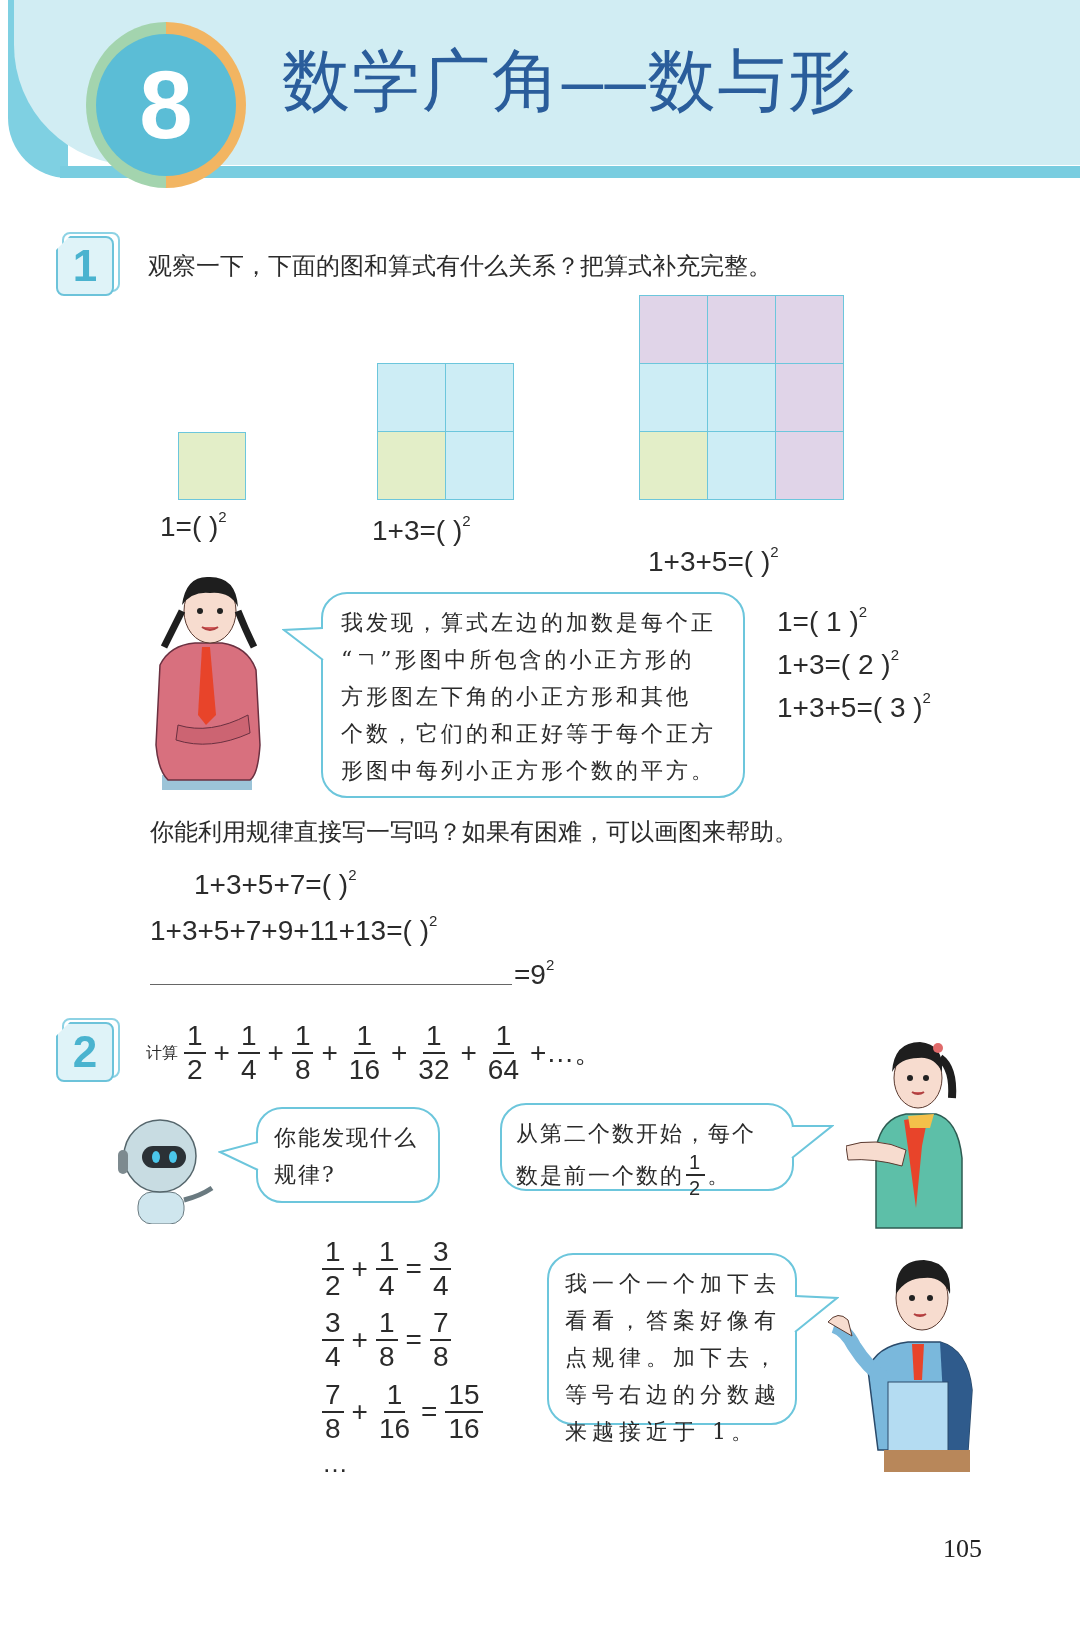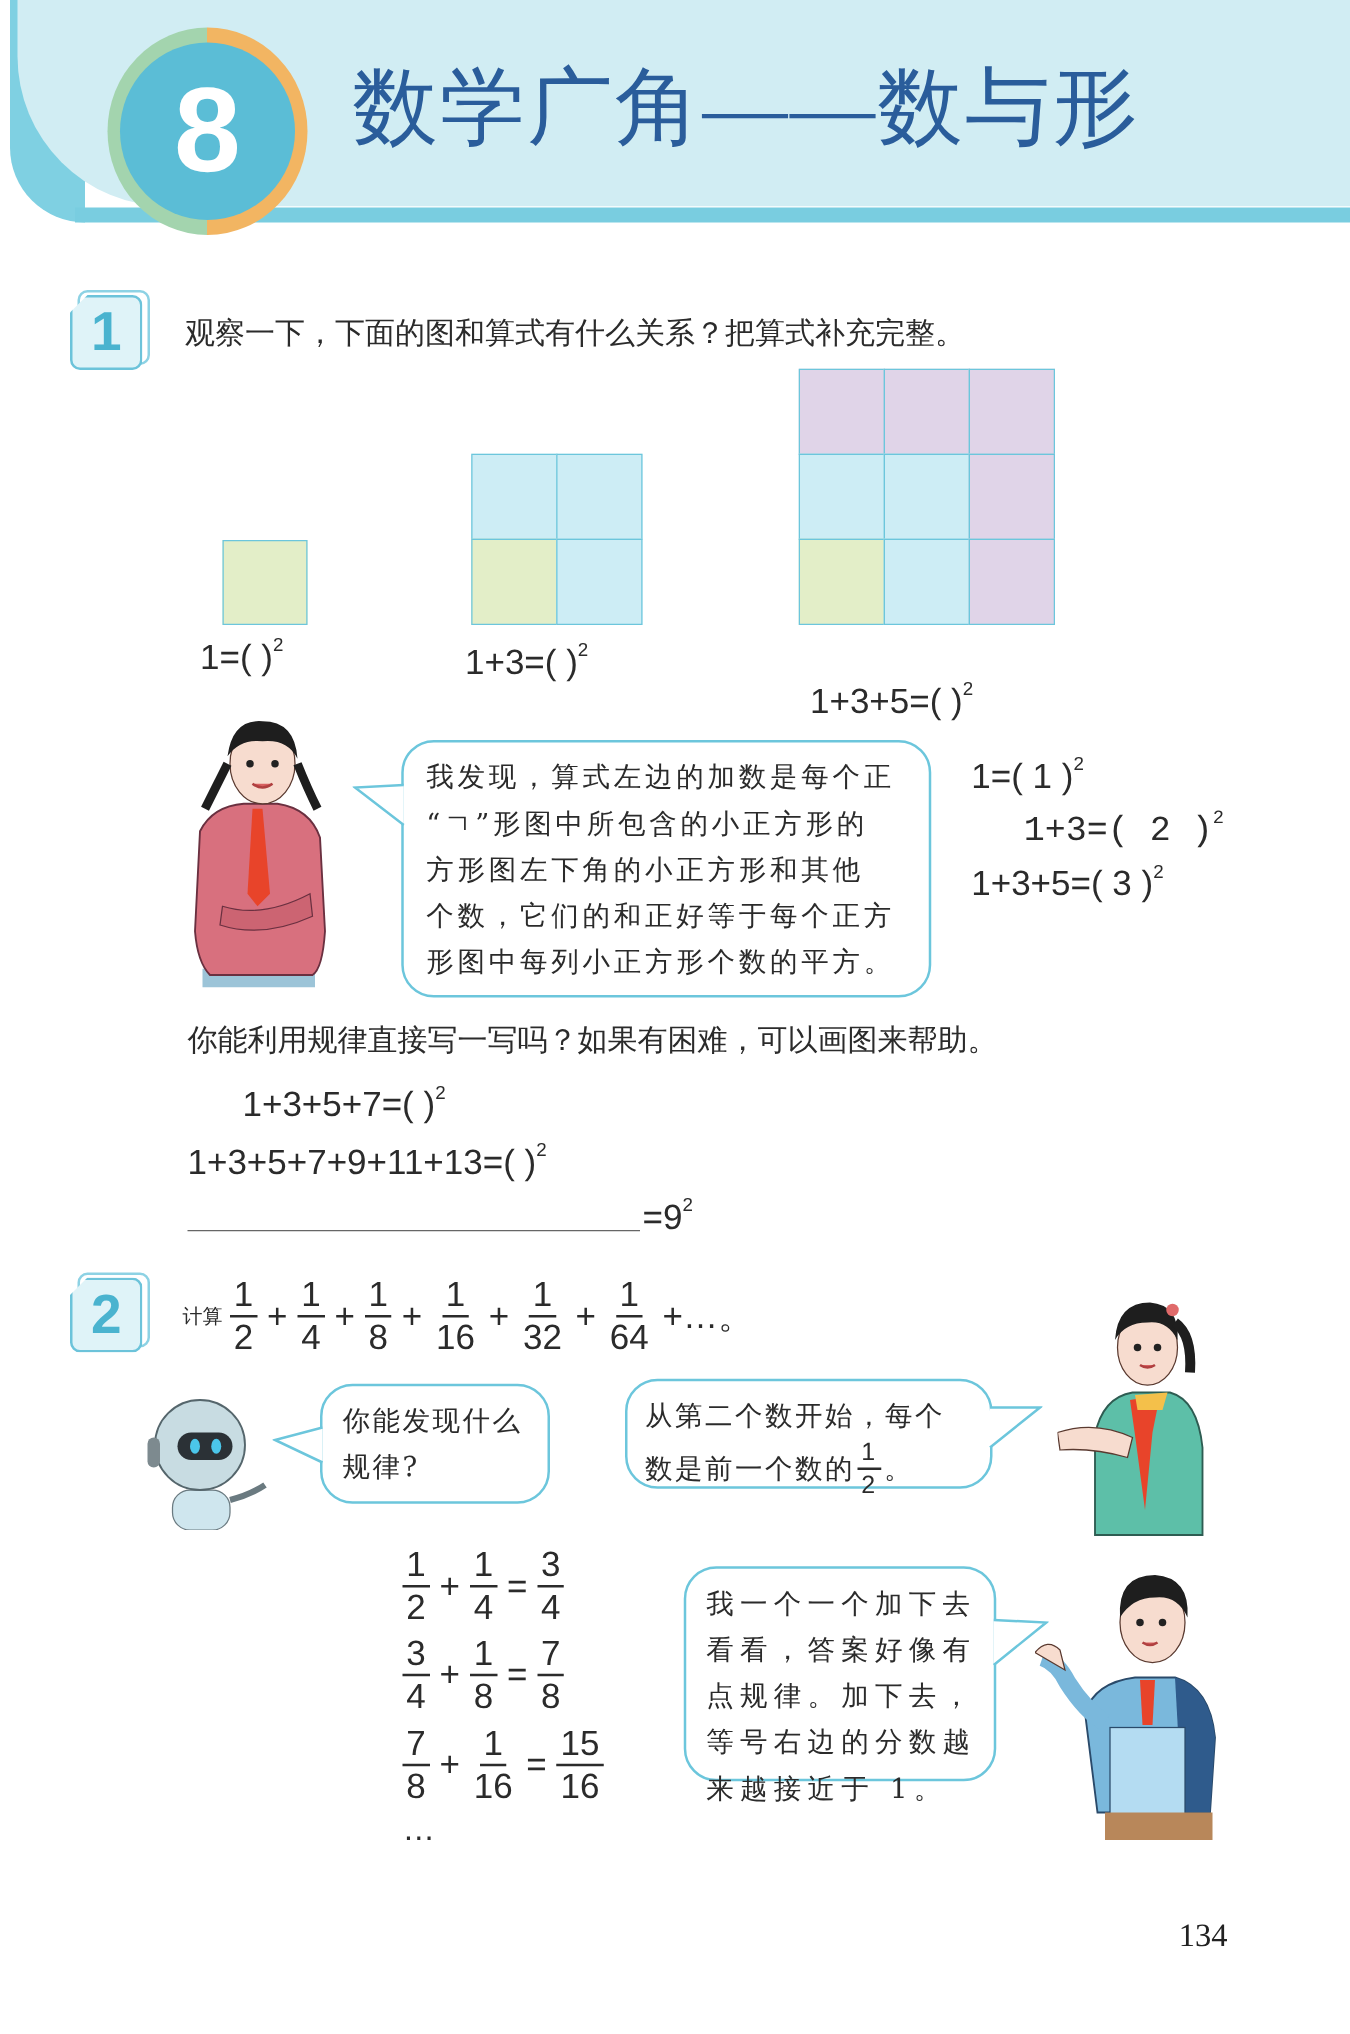--- a/index.html
+++ b/index.html
@@ -14,21 +14,21 @@
   .banner-stripe { position: absolute; left: 60px; top: 166px; width: 1020px; height: 12px; background: #79cde0; }
   .banner-curl { position: absolute; left: 8px; top: -40px; width: 60px; height: 218px;
     border-bottom-left-radius: 80px; background: #7fd0e2; z-index: 0; }
   .banner-bg { z-index: 1; }
   .chapter-disc { position: absolute; left: 86px; top: 22px; width: 160px; height: 166px; border-radius: 50%;
     background: linear-gradient(90deg, #a3d4ae 0 50%, #f2b562 50% 100%); z-index: 3; }
   .chapter-disc-inner { position: absolute; left: 10px; top: 12px; width: 140px; height: 142px; border-radius: 50%;
     background: #5bbdd6; display: flex; align-items: center; justify-content: center; }
   .chapter-num { color: #fff; font-family: "Liberation Sans", sans-serif; font-weight: bold; font-size: 96px; line-height: 1; }
   .chapter-title { position: absolute; left: 282px; top: 52px; z-index: 3; font-size: 68px; color: #2a5d9b;
-    font-family: Liberation Serif, serif; letter-spacing: 2px; line-height: 1; }
+    font-family: Liberation Mono, monospace; letter-spacing: 2px; line-height: 1; }
 
   
   .badge { position: absolute; width: 62px; height: 62px; }
   .badge-back { position: absolute; left: 6px; top: -4px; width: 58px; height: 60px; border: 2px solid #8dd2e4; border-radius: 8px; background: #fff; }
   .badge-front { position: absolute; left: 0; top: 0; width: 58px; height: 60px; border: 2px solid #6cc3da; background: #dff3f8;
     border-radius: 8px; clip-path: polygon(14px 0, 100% 0, 100% 100%, 0 100%, 0 14px); display: flex; align-items: center; justify-content: center; }
   .badge-num { font-family: "Liberation Sans", sans-serif; font-weight: bold; font-size: 44px; color: #4ab3cf; }
 
   .text { position: absolute; font-size: 24px; line-height: 1.2; white-space: nowrap; }
 
@@ -133,21 +133,21 @@
     <div>形图中每列小正方形个数的平方。</div>
   </div>
 </div>
 <svg class="tail" style="left:282px; top:624px;" width="44" height="40">
   <path d="M41 4 L2 6 L41 36" fill="#fff" stroke="#6cc6dc" stroke-width="2"></path>
 </svg>
 
 <div class="eq" style="left:777px; top:603px;">
   <span>1=( 1 )</span><sup>2</sup>
 </div>
-<div class="eq" style="left:819px; top:646px;font-family:Liberation Mono, monospace;">
+<div class="eq" style="left:777px; top:646px;">
   <span>1+3=( 2 )</span><sup>2</sup>
 </div>
 <div class="eq" style="left:777px; top:689px;">
   <span>1+3+5=( 3 )</span><sup>2</sup>
 </div>
 
 <div class="text" style="left:150px; top:818px;">你能利用规律直接写一写吗？如果有困难，可以画图来帮助。</div>
 
 <div class="eq" style="left:150px; top:866px;margin-left:44px;">
   <span>1+3+5+7=(      )</span><sup>2</sup>
@@ -325,13 +325,13 @@
   <path d="M6 76 Q18 80 26 96 Q40 118 56 128" stroke="#7ab8dc" stroke-width="14" fill="none"></path>
   <path d="M0 72 Q10 60 20 70 L24 86 Z" fill="#f7dccf" stroke="#5a3a30" stroke-width="1"></path>
   <rect x="56" y="200" width="86" height="22" fill="#b8875a"></rect>
   <ellipse cx="94" cy="48" rx="26" ry="32" fill="#f7dccf" stroke="#5a3a30" stroke-width="1"></ellipse>
   <path d="M68 44 Q66 10 96 10 Q124 12 122 44 Q114 26 96 28 Q78 28 68 44 Z" fill="#1e1e1e"></path>
   <circle cx="84" cy="48" r="3" fill="#222"></circle>
     <circle cx="102" cy="48" r="3" fill="#222"></circle>
   <path d="M86 64 Q92 68 98 64" stroke="#b04040" stroke-width="2" fill="#d86060"></path>
 </svg>
 
-<div class="page-number">134</div>
+<div class="page-number">105</div>
 
 </body></html>

